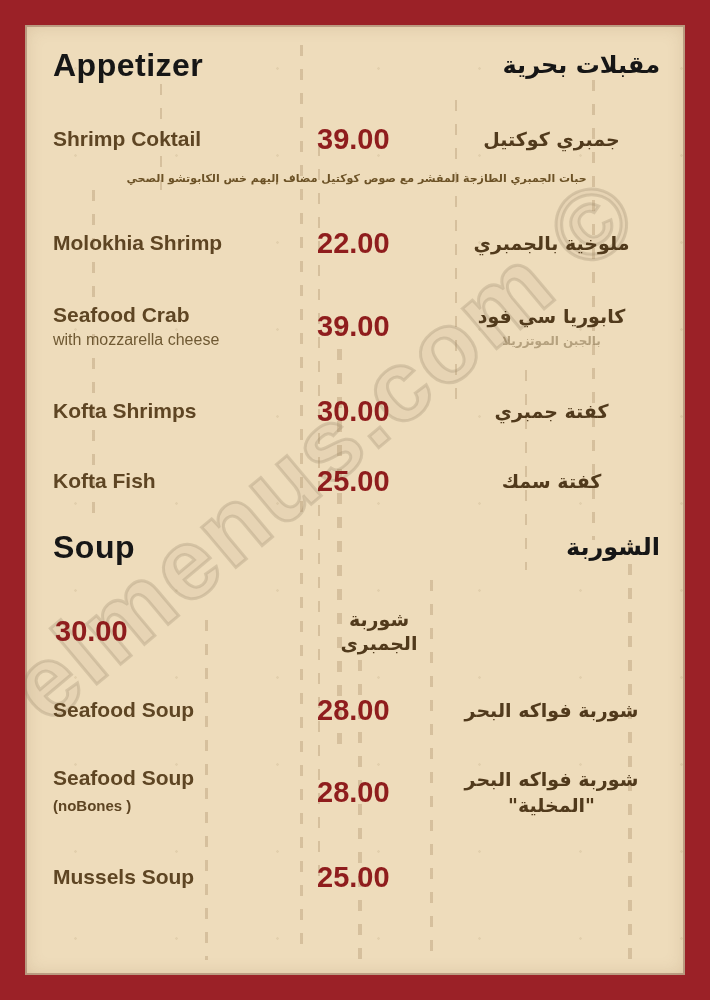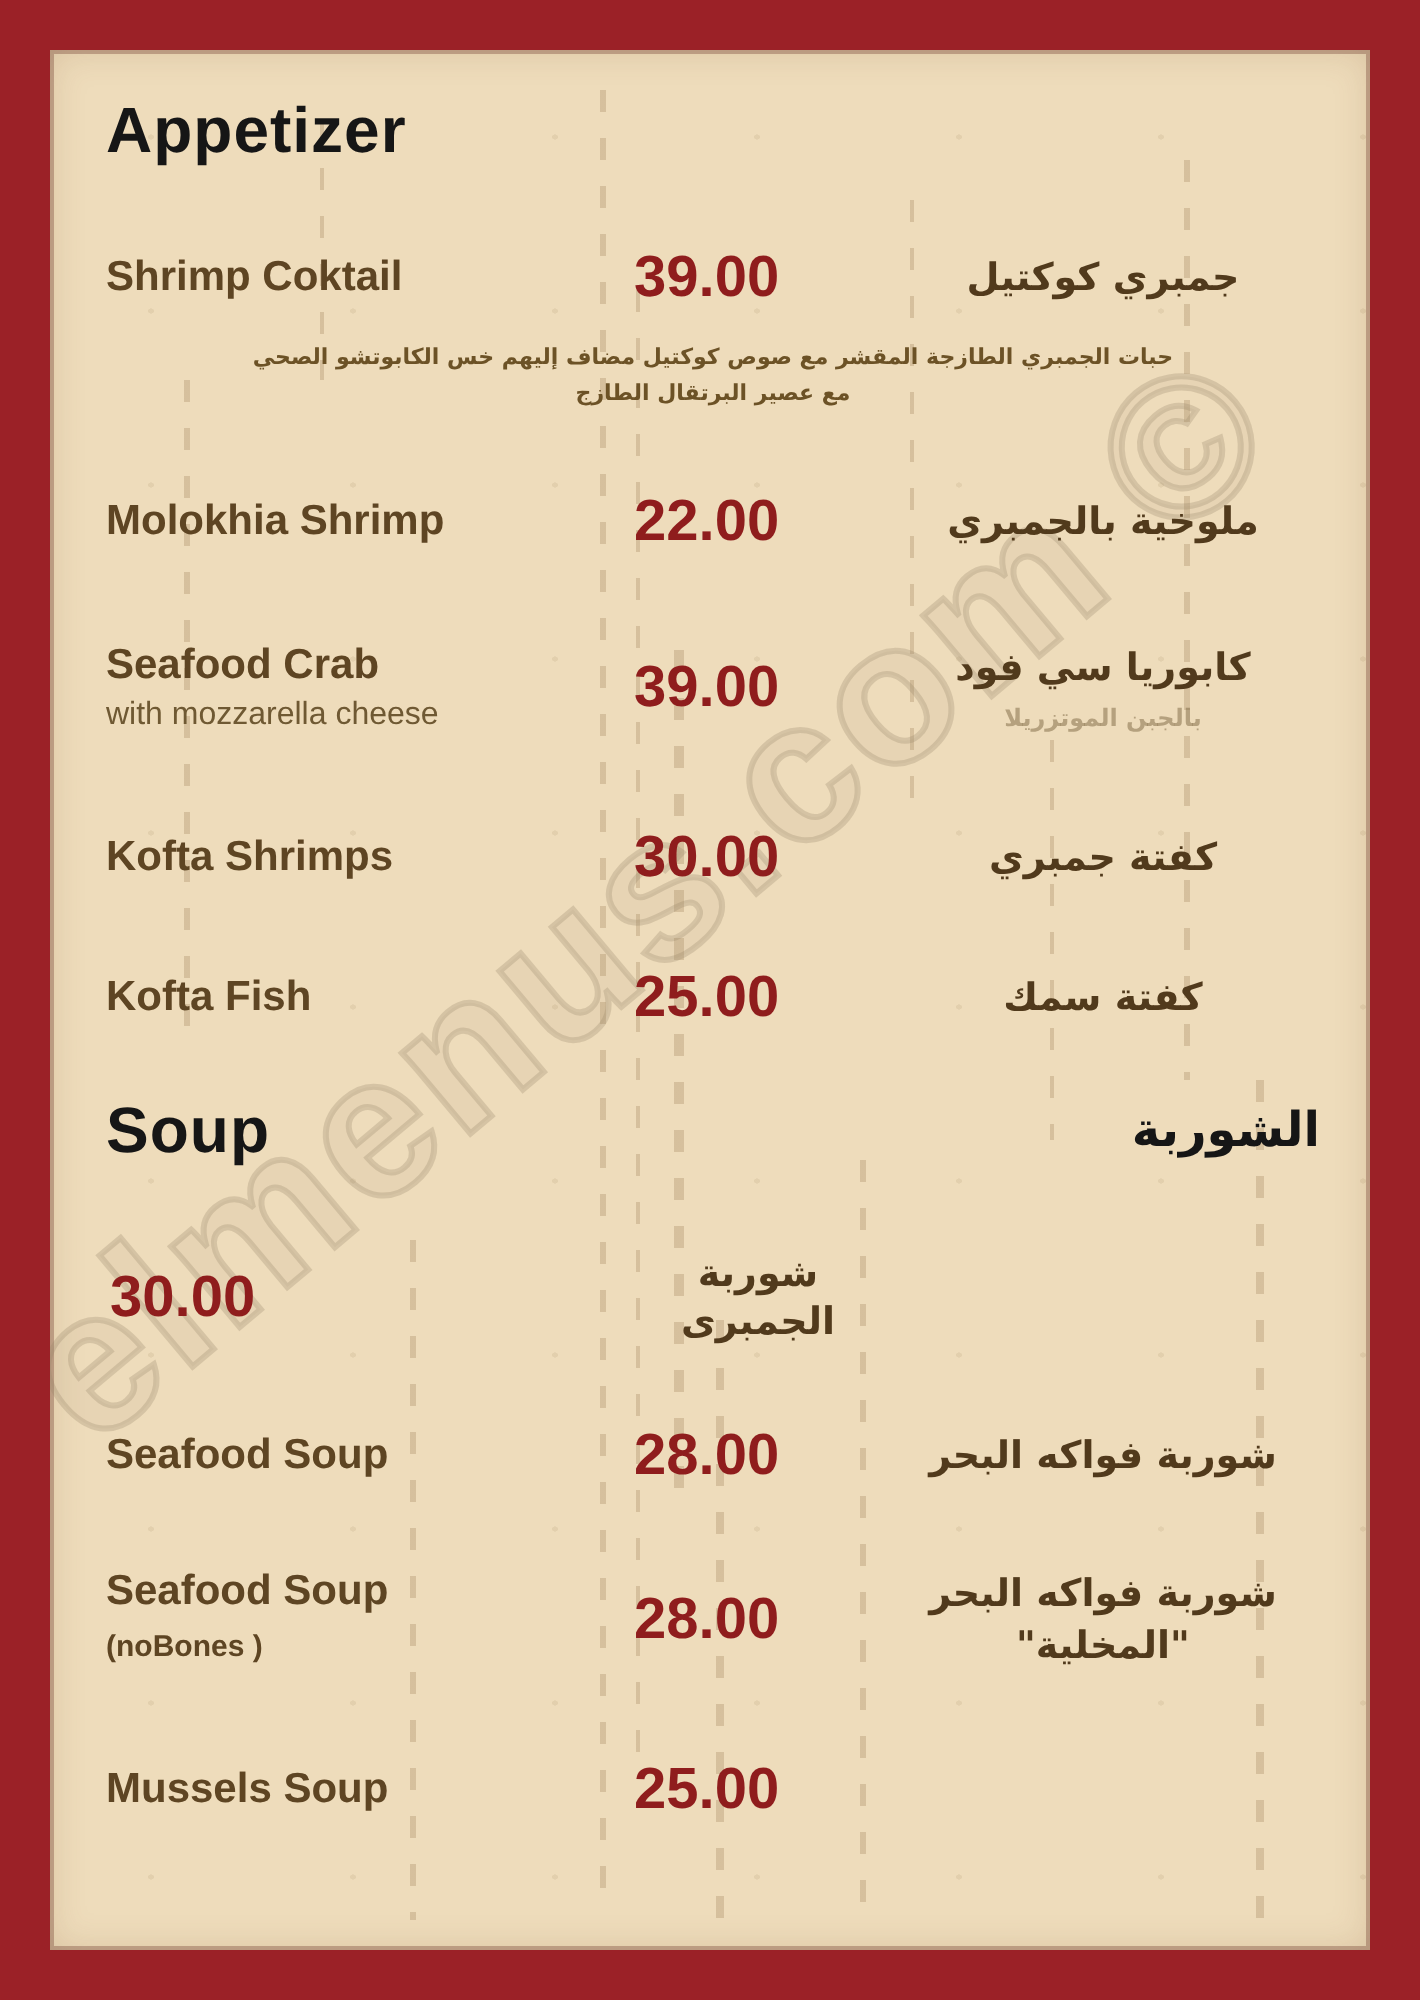--- a/index.html
+++ b/index.html
@@ -61,35 +61,35 @@
 
 <div class="frame">
   <div class="paper">
     <div class="grunge"></div>
     <div class="watermark">elmenus.com ©</div>
 
     <div class="content">
 
       <div class="hrow">
         <div class="h-en">Appetizer</div>
+        <div class="h-ar">مقبلات بحرية</div>
       </div>
 
       <div class="row" style="margin-top:41px">
         <div>
           <div class="name">Shrimp Coktail</div>
         </div>
         <div class="price">39.00</div>
         <div class="ar">
           <div class="name-ar">جمبري كوكتيل</div>
         </div>
       </div>
 
       <div class="desc">
         <div>حبات الجمبري الطازجة المقشر مع صوص كوكتيل مضاف إليهم خس الكابوتشو الصحي</div>
-        <div>مع عصير البرتقال الطازج</div>
       </div>
 
       <div class="row" style="margin-top:40px">
         <div>
           <div class="name">Molokhia Shrimp</div>
         </div>
         <div class="price">22.00</div>
         <div class="ar">
           <div class="name-ar">ملوخية بالجمبري</div>
         </div>

